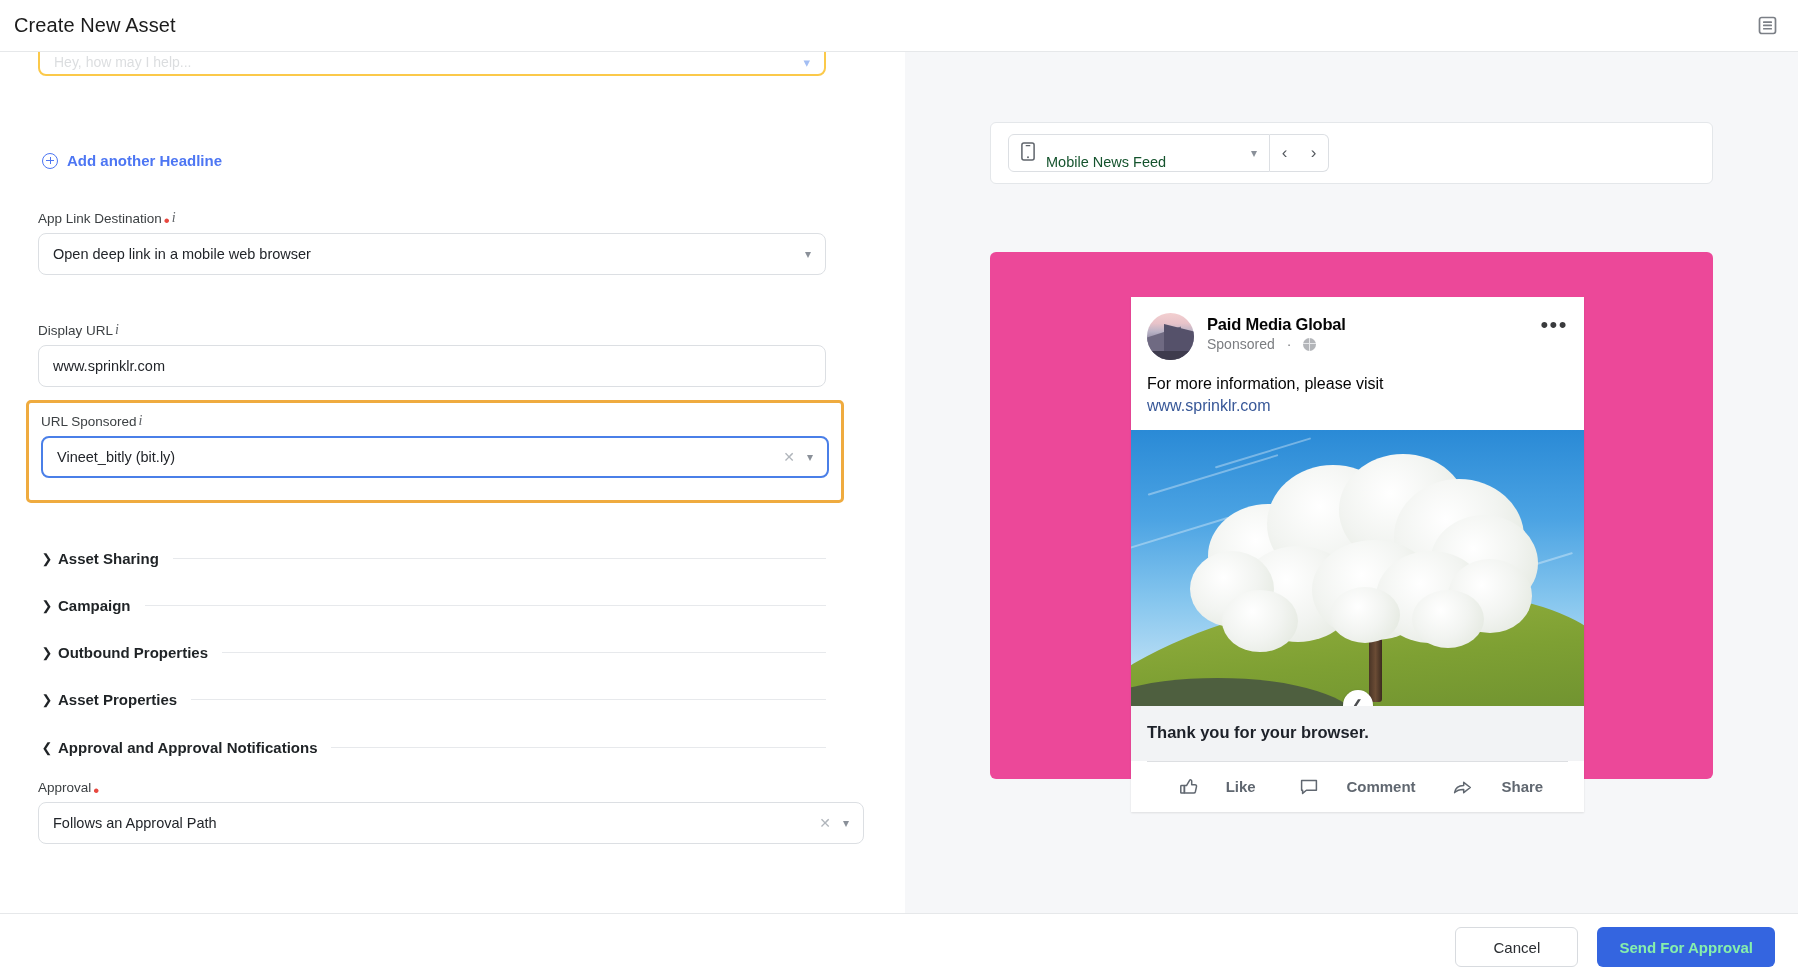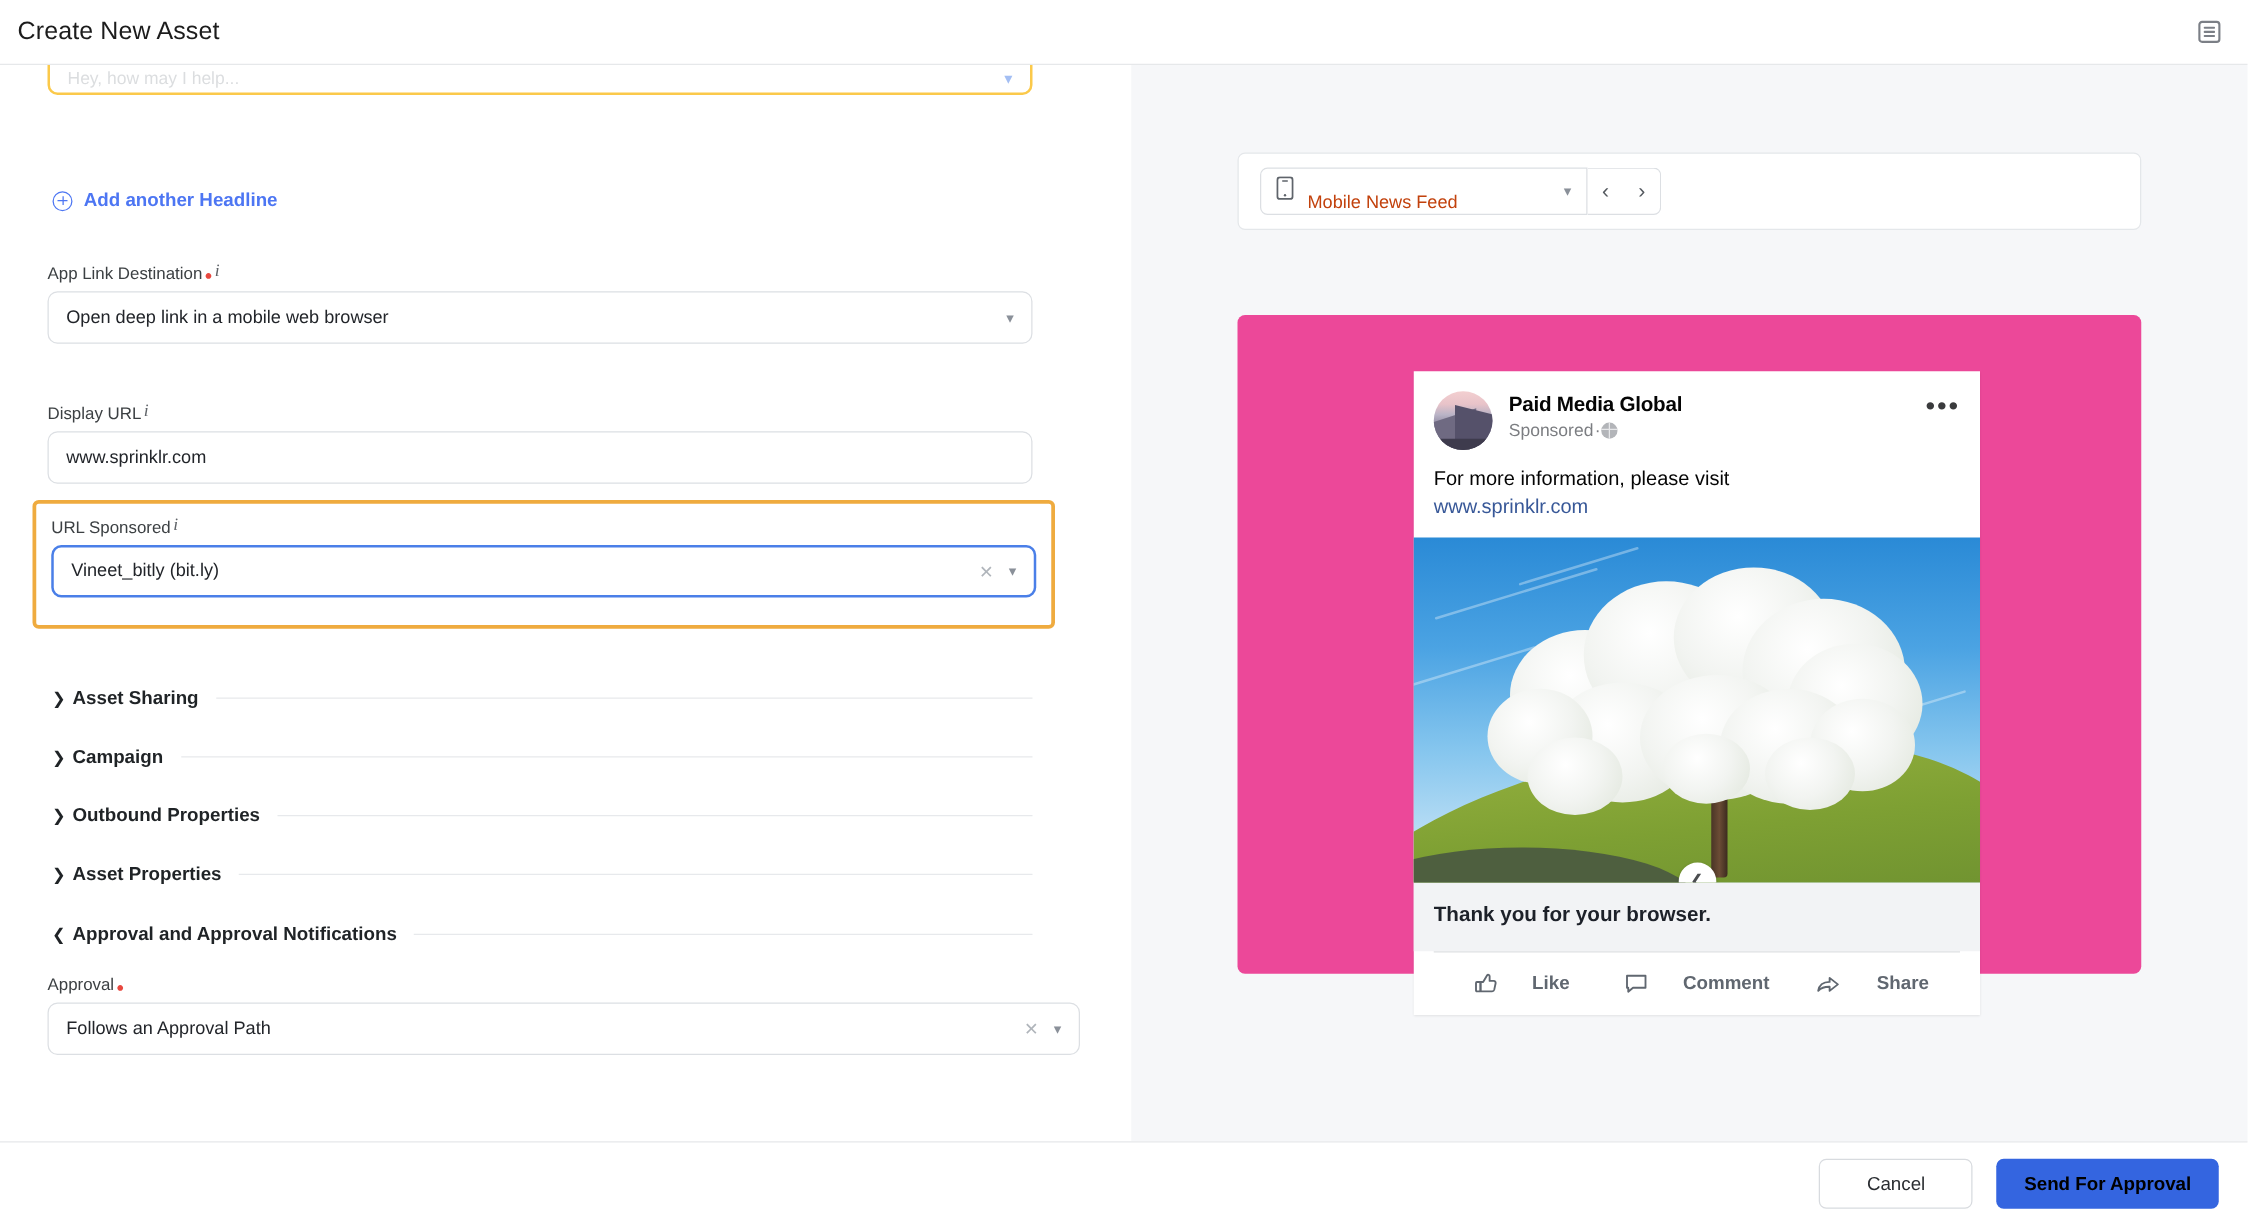--- a/index.html
+++ b/index.html
@@ -86,21 +86,21 @@
     position: absolute; left: 85px; top: 70px; width: 723px;
     background: #fff; border: 1px solid #e4e7ea; border-radius: 6px; overflow: hidden;
   }
   .pv-head { height: 45px; display: flex; align-items: center; padding: 0 17px; border-bottom: 1px solid #eceef0; }
   .pv-head-text { font-size: 14.5px; font-weight: 700; color: #1f2326; }
   .pv-tools { height: 60px; display: flex; align-items: center; padding: 0 17px; }
   .pv-select {
     height: 38px; border: 1px solid #dcdfe3; border-radius: 6px 0 0 6px;
     display: flex; align-items: center; gap: 11px; padding: 0 12px; width: 262px; cursor: pointer;
   }
-  .pv-select .sel-label { flex: 1; font-size: 14.5px; color: #c2410c; margin-top: 18px; }
+  .pv-select .sel-label { flex: 1; font-size: 14.5px; color: #14532d; margin-top: 18px; }
   .pv-nav {
     height: 38px; border: 1px solid #dcdfe3; border-left: none; border-radius: 0 6px 6px 0;
     display: flex; align-items: center;
   }
   .pv-nav span { width: 29px; text-align: center; font-size: 17px; color: #54595f; cursor: pointer; }
 
   .pv-stage {
     position: absolute; left: 85px; top: 200px; width: 723px; height: 527px;
     background: #ec4899; border-radius: 6px;
   }
@@ -113,21 +113,21 @@
   .avatar {
     width: 47px; height: 47px; border-radius: 50%; flex: none; overflow: hidden;
     background: linear-gradient(#f3cfd0 0%, #e8c3c9 22%, #b9b3c6 40%, #8d87a0 58%, #6c6681 78%, #4f4b60 100%);
     position: relative;
   }
   .avatar .peak1 { position: absolute; left: -6px; bottom: 0; width: 40px; height: 27px; background: #6f6a82; transform: skewY(-18deg); }
   .avatar .peak2 { position: absolute; right: -10px; bottom: 0; width: 40px; height: 31px; background: #55516a; transform: skewY(14deg); }
   .avatar .water { position: absolute; left: 0; bottom: 0; width: 100%; height: 9px; background: #3e3b4d; }
   .ad-names { margin-left: 13px; flex: 1; padding-top: 2px; }
   .ad-brand { font-size: 16.5px; font-weight: 700; color: #050505; letter-spacing: -.2px; }
-  .ad-meta { font-size: 14px; color: #7b7d81; margin-top: 2px; display: flex; align-items: center; gap: 1px; }
+  .ad-meta { font-size: 14px; color: #7b7d81; margin-top: 2px; display: flex; align-items: center; gap: 12px; }
   .globe { width: 13px; height: 13px; border-radius: 50%; background: #b3b5b9; position: relative; display: inline-block; }
   .globe::before { content:""; position:absolute; left:5.5px; top:0; width:1.3px; height:13px; background:#e7e8ea; }
   .globe::after { content:""; position:absolute; left:0; top:5.5px; width:13px; height:1.3px; background:#e7e8ea; }
   .ad-dots { font-size: 22px; color: #3a3b3d; letter-spacing: 1.5px; line-height: 12px; padding-top: 6px; cursor: pointer; }
 
   .ad-copy { padding: 14px 16px 13px 16px; font-size: 16px; color: #050505; line-height: 1.3; }
   .ad-copy .ad-url { color: #385898; display: block; margin-top: 1px; }
 
   .ad-image {
     position: relative; width: 100%; height: 276px; overflow: hidden;
@@ -170,21 +170,21 @@
   .ad-act .lbl { font-size: 15px; font-weight: 700; color: #606770; }
 
   
   .footer {
     position: absolute; left: 0; top: 913px; width: 1798px; height: 67px;
     background: #fff; border-top: 1px solid #e6e8ea;
     display: flex; align-items: center; justify-content: flex-end; gap: 19px; padding-right: 23px;
   }
   .btn { height: 40px; border-radius: 6px; font-size: 15px; display: flex; align-items: center; justify-content: center; cursor: pointer; }
   .btn-cancel { width: 123px; border: 1px solid #d8dbdf; background: #fff; color: #2a2d31; font-weight: 400; }
-  .btn-primary { padding: 16px 22px; background: #3465e0; color: #000000; font-weight: 700; }
+  .btn-primary { padding: 16px 22px; background: #3465e0; color: #86efac; font-weight: 700; }
 </style>
 </head>
 <body>
 
 <div class="topbar">
   <div class="topbar-title">Create New Asset</div>
   <div class="doc-icon">
     <svg width="19" height="19" viewBox="0 0 19 19" aria-hidden="true">
       <rect x="1.5" y="1.5" width="16" height="16" rx="2.2" fill="none" stroke="#7b7f86" stroke-width="1.7"></rect>
       <rect x="5" y="5.3" width="9" height="1.7" rx="0.6" fill="#7b7f86"></rect>

